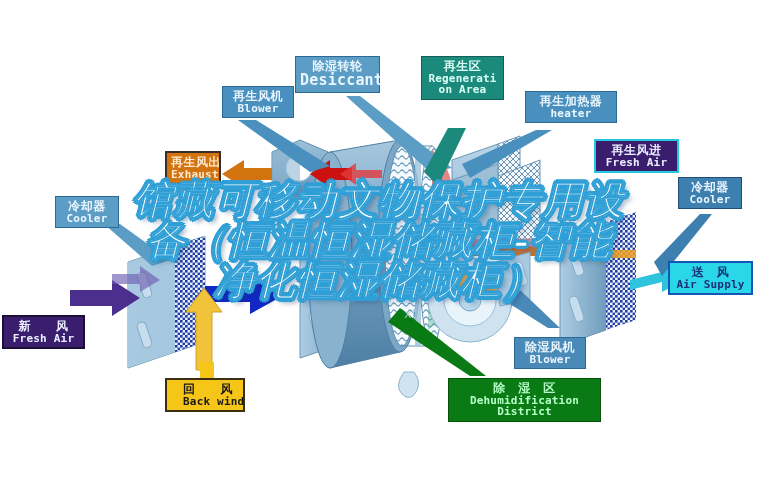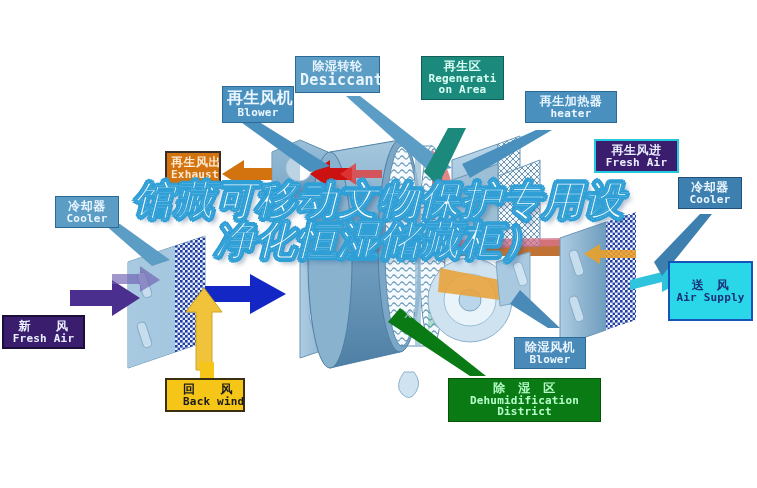--- a/index.html
+++ b/index.html
@@ -189,21 +189,21 @@
 
     <text x="404" y="318" font-family="DejaVu Sans, sans-serif" font-size="13" fill="#b8cbd9" opacity=".85">xt</text>
   </svg>
 
   <div class="label" style="left:295px;top:56px;width:85px;padding:3px 4px;background:#5b9dc4;border:1px solid #2b6a97;color:#eaf6ff;">
     <span class="cn" style="font-size:12px;">除湿转轮</span>
     <span class="en" style="font-size:15px;">Desiccant</span>
   </div>
 
   <div class="label" style="left:222px;top:86px;width:72px;padding:3px 4px;background:#4a90bf;border:1px solid #2b6a97;color:#eaf6ff;">
-    <span class="cn" style="font-size:16px;">再生风机</span>
+    <span class="cn" style="font-size:12px;">再生风机</span>
     <span class="en" style="font-size:11px;">Blower</span>
   </div>
 
   <div class="label" style="left:421px;top:56px;width:83px;padding:3px 3px;background:#1b8a7c;border:1px solid #0f5f55;color:#d9fff4;">
     <span class="cn" style="font-size:12px;">再生区</span>
     <span class="en" style="font-size:11px;">Regenerati</span>
     <span class="en" style="font-size:11px;">on Area</span>
   </div>
 
   <div class="label" style="left:525px;top:91px;width:92px;padding:3px 4px;background:#4a90bf;border:1px solid #2b6a97;color:#eaf6ff;">
@@ -245,23 +245,24 @@
     <span class="cn" style="font-size:12px;">除湿风机</span>
     <span class="en" style="font-size:11px;">Blower</span>
   </div>
 
   <div class="label" style="left:448px;top:378px;width:153px;padding:3px 4px;background:#0a7a14;border:1px solid #055208;color:#b6ffc8;">
     <span class="cn" style="font-size:12px;">除　湿　区</span>
     <span class="en" style="font-size:11px;">Dehumidification</span>
     <span class="en" style="font-size:11px;">District</span>
   </div>
 
-  <div class="label" style="left:668px;top:261px;width:85px;padding:16px 4px;background:#29d7e8;border:2px solid #1555b8;color:#1a2f7a;">
+  <div class="label" style="left:668px;top:261px;width:85px;padding:3px 4px;background:#29d7e8;border:2px solid #1555b8;color:#1a2f7a;">
     <span class="cn" style="font-size:12px;">送　风</span>
     <span class="en" style="font-size:11px;">Air Supply</span>
   </div>
 
   <div id="title">
     <span class="ln">馆藏可移动文物保护专用设</span>
+    <span class="ln">备（恒温恒湿储藏柜-智能</span>
     <span class="ln">净化恒湿储藏柜）</span>
   </div>
 
 </div>
 
 </body></html>

